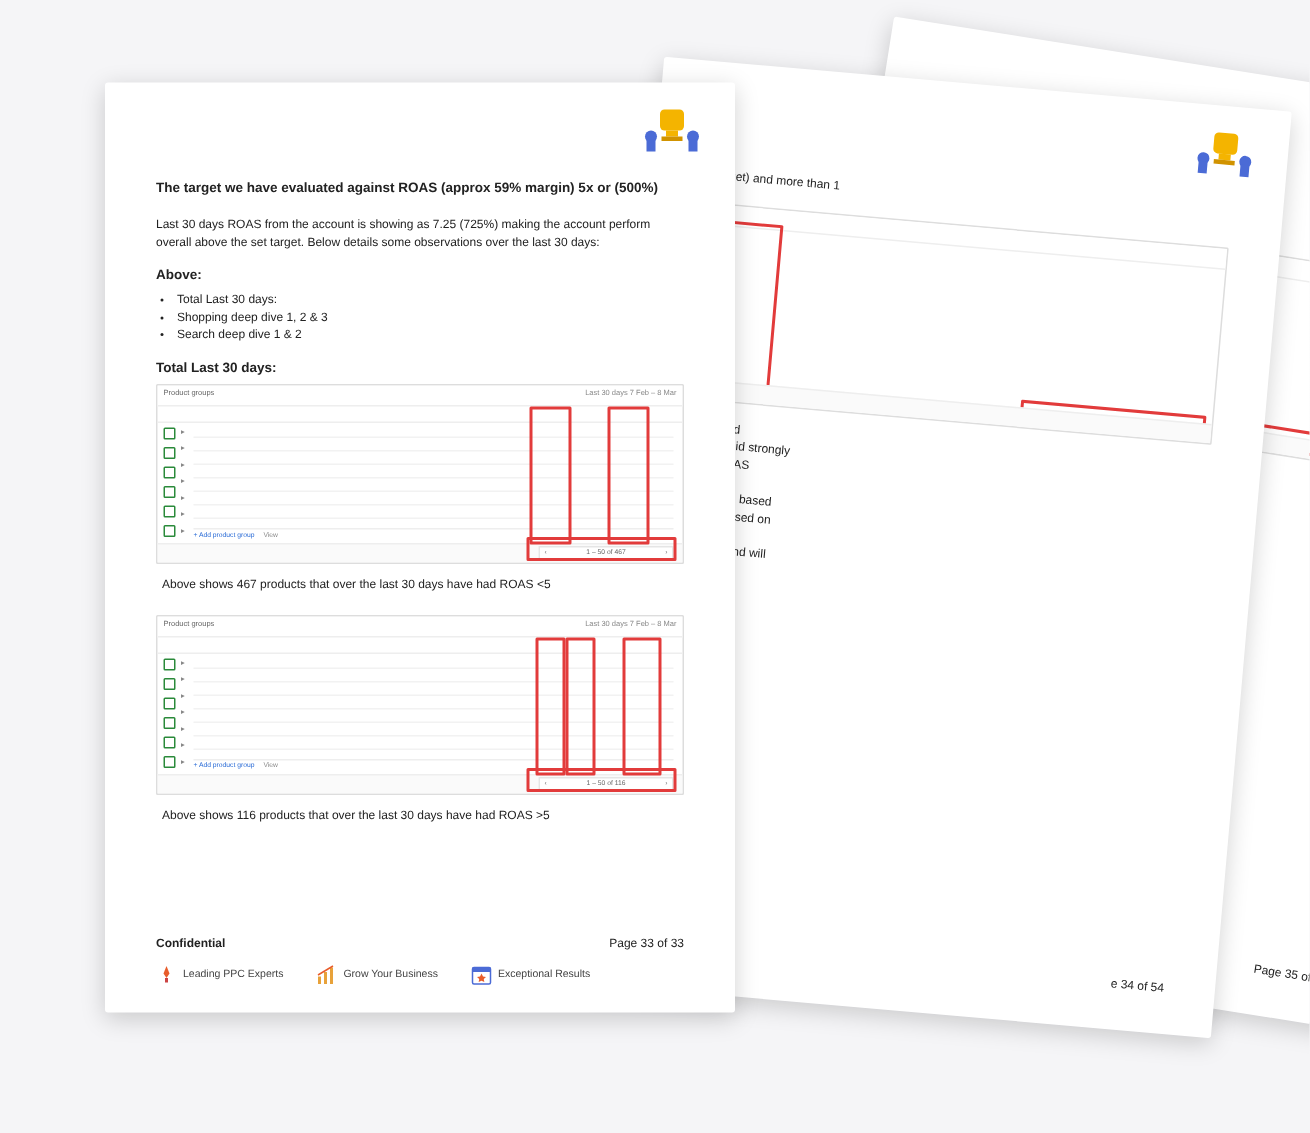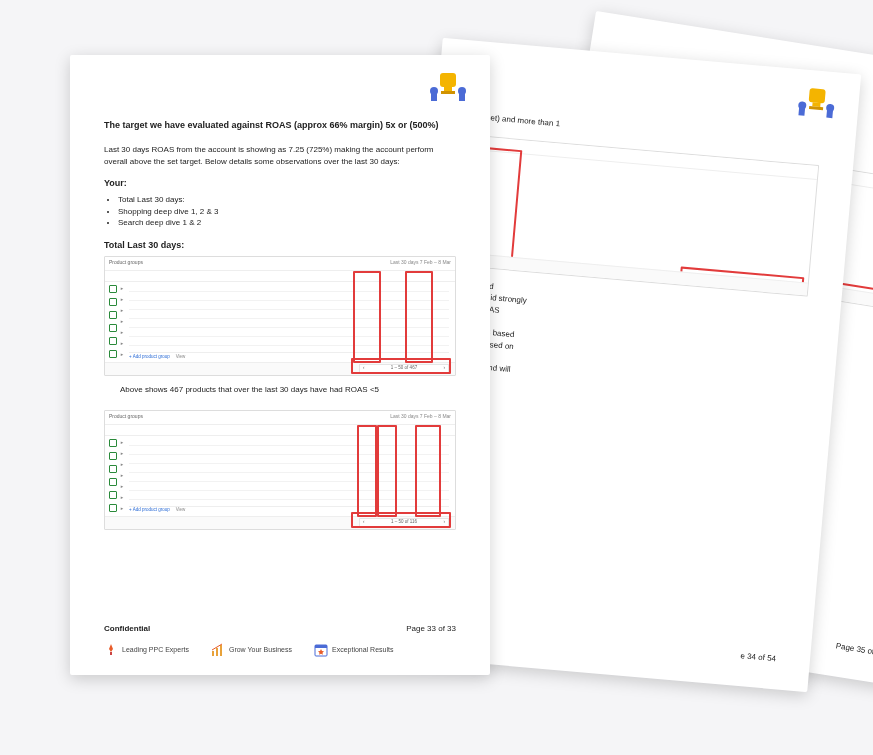--- a/index.html
+++ b/index.html
@@ -21,21 +21,21 @@
   .sq{width:6px;height:6px;border:1px solid #2a8a3a;border-radius:1px;}
   .arrowcell{position:absolute;left:14px;top:28px;display:flex;flex-direction:column;gap:5px;}
   .ar{width:6px;height:6px;font-size:5px;color:#888;line-height:6px;text-align:center;}
   .rows{position:absolute;left:24px;right:6px;top:26px;display:flex;flex-direction:column;}
   .row{height:8px;border-bottom:1px solid #f2f2f2;}
   .lastrow{position:absolute;left:24px;bottom:14px;right:6px;height:8px;border-top:1px solid #eee;display:flex;align-items:center;gap:6px;font-size:4.5px;color:#2a6bd6;}
   .lastrow .grey{color:#888;}
   .hl{position:absolute;border:2px solid #e23b3b;border-radius:1px;pointer-events:none;}
   .shot .btmstrip{position:absolute;left:0;right:0;bottom:0;height:12px;background:#fafafa;border-top:1px solid #eee;}
   .btmstrip .ctr{position:absolute;right:6px;top:1px;height:9px;width:90px;border:1px solid #e5e5e5;background:#fff;font-size:4.5px;color:#666;display:flex;align-items:center;justify-content:space-between;padding:0 3px;box-sizing:border-box;}
-  .caption{font-size:8px;margin:-4px 0 14px 16px;}
+  .caption{font-size:8px;margin:-4px 0 14px 4px;}
   
   .footer{position:absolute;left:34px;right:34px;bottom:18px;}
   .footer .conf{font-weight:bold;font-size:8px;display:inline-block;}
   .footer .pg{font-size:8px;position:absolute;right:0;top:0;}
   .badges{display:flex;gap:22px;margin-top:8px;align-items:center;}
   .badge{display:flex;align-items:center;gap:4px;font-size:7px;color:#444;}
   .badge .ic{width:14px;height:14px;}
   
   .p2{transform:rotate(5deg);left:415px;top:55px;opacity:1;}
   .p3{transform:rotate(9deg);left:545px;top:40px;opacity:1;}
@@ -120,24 +120,24 @@
           <rect x="14" y="4" width="16" height="14" rx="3" fill="#f4b400"></rect>
           <rect x="18" y="18" width="8" height="4" fill="#f4b400"></rect>
           <rect x="15" y="22" width="14" height="3" fill="#d19300"></rect>
           <circle cx="8" cy="22" r="4" fill="#4b6bd6"></circle>
           <circle cx="36" cy="22" r="4" fill="#4b6bd6"></circle>
           <rect x="5" y="24" width="6" height="8" fill="#4b6bd6"></rect>
           <rect x="33" y="24" width="6" height="8" fill="#4b6bd6"></rect>
         </svg>
     </div>
 
-    <div class="heading">The target we have evaluated against ROAS (approx 66% margin) 5x or (500%)</div>
+    <div class="heading">The target we have evaluated against ROAS (approx 59% margin) 5x or (500%)</div>
     <div class="bodytext">Last 30 days ROAS from the account is showing as 7.25 (725%) making the account perform overall above the set target. Below details some observations over the last 30 days:</div>
 
-    <div class="section-label">Your:</div>
+    <div class="section-label">Above:</div>
     <ul class="idx">
       <li>Total Last 30 days:</li>
       <li>Shopping deep dive 1, 2 &amp; 3</li>
       <li>Search deep dive 1 &amp; 2</li>
     </ul>
 
     <div class="section-label">Total Last 30 days:</div>
 
     <div class="shot">
       <div class="titlebar">
@@ -231,20 +231,21 @@
             <span>‹</span>
             <span>1 – 50 of 116</span>
             <span>›</span>
           </div>
       </div>
       <div class="hl" style="left:252px;top:14px;width:16px;height:88px"></div>
       <div class="hl" style="left:272px;top:14px;width:16px;height:88px"></div>
       <div class="hl" style="left:310px;top:14px;width:22px;height:88px"></div>
       <div class="hl" style="right:4px;bottom:1px;width:96px;height:12px"></div>
     </div>
+    <div class="caption">Above shows 116 products that over the last 30 days have had ROAS &gt;5</div>
 
     <div class="footer">
       <span class="conf">Confidential</span>
       <span class="pg">Page 33 of 33</span>
       <div class="badges">
         <div class="badge">
           <svg class="ic" viewBox="0 0 14 14">
               <path d="M7 1 9 6 7 9 5 6Z" fill="#e85c2a"></path>
               <rect x="6" y="9" width="2" height="3" fill="#c44"></rect>
             </svg>

